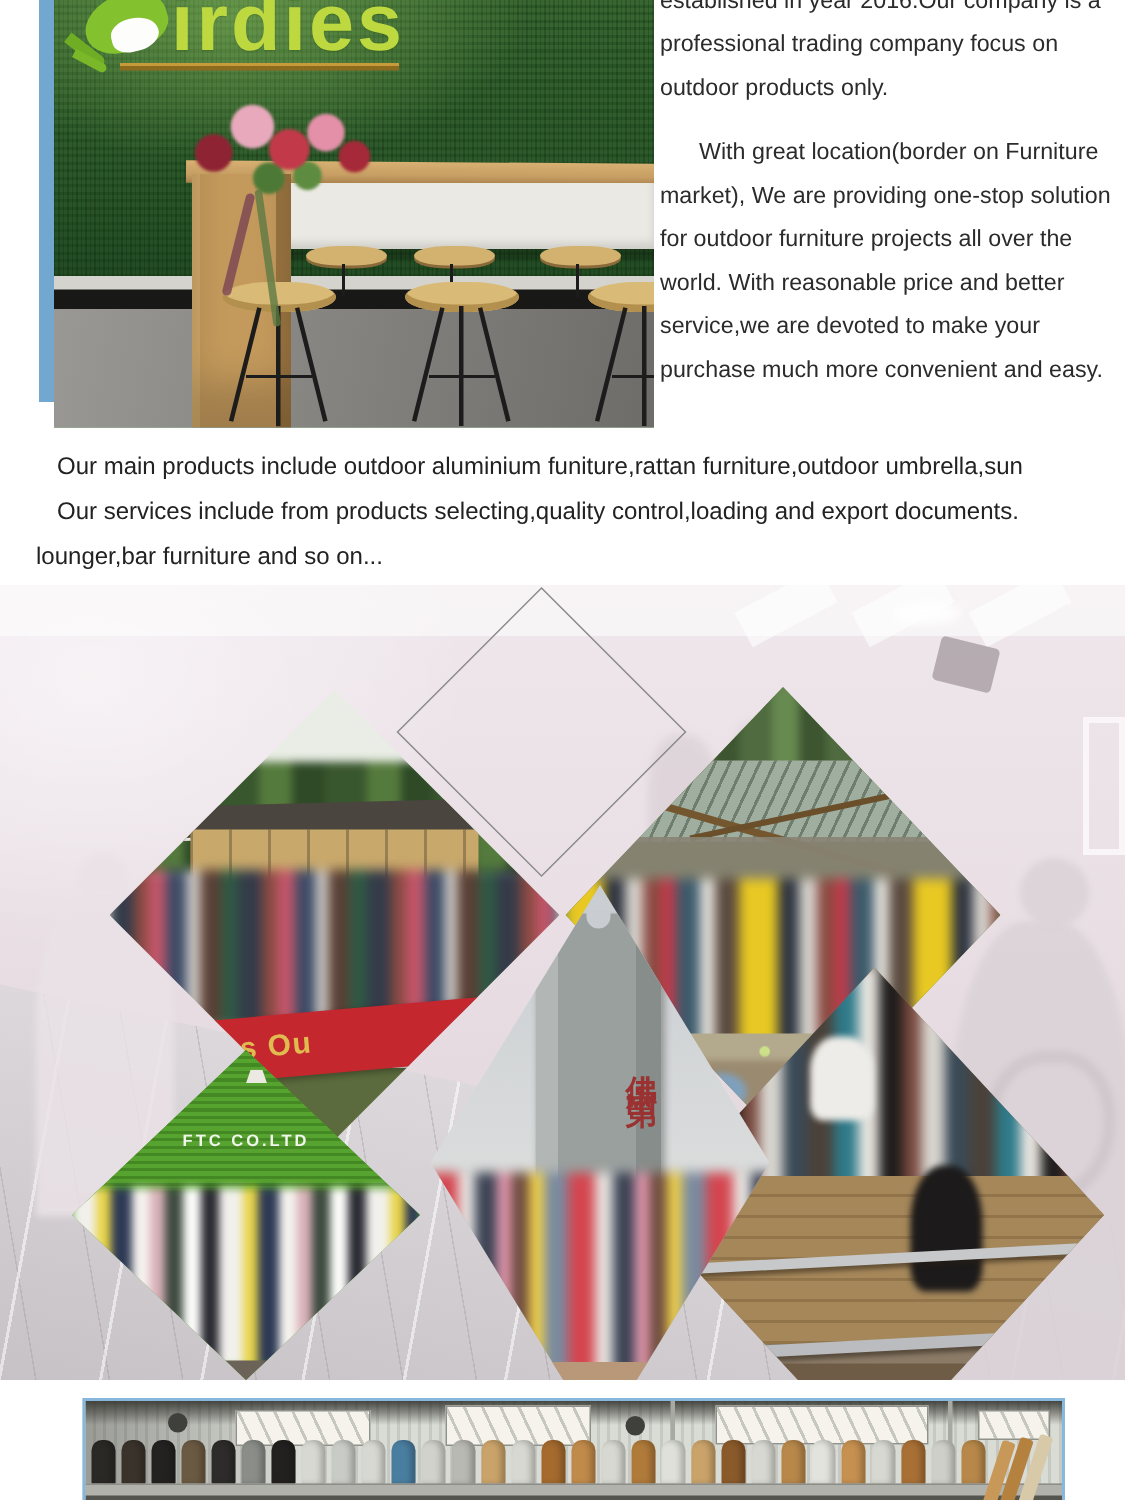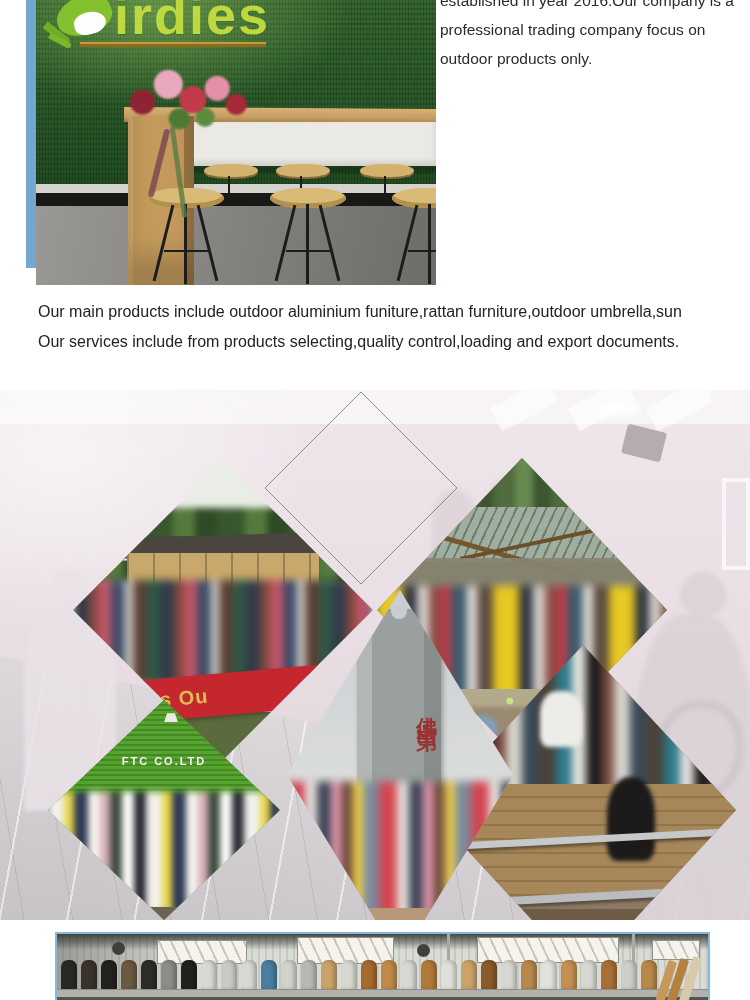--- a/index.html
+++ b/index.html
@@ -264,25 +264,27 @@
       <div class="abs brace"></div>
     </div>
 
     <div class="abs bouquet"></div>
     <div class="abs vine1"></div>
     <div class="abs vine2"></div>
   </div>
 
   <div class="abs" id="about-col">
     <p>established in year 2016.Our company is a professional trading company focus on outdoor products only.</p>
+    <p class="indent">With great location(border on Furniture market), We are providing one-stop solution for outdoor furniture projects all over the world. With reasonable price and better service,we are devoted to make your purchase much more convenient and easy.</p>
   </div>
 
   <div class="abs" id="services-block">
     <div class="ind">Our main products include outdoor aluminium funiture,rattan furniture,outdoor umbrella,sun</div>
     <div class="ind">Our services include from products selecting,quality control,loading and export documents.</div>
+    <div>lounger,bar furniture and so on...</div>
   </div>
 
   <div class="abs" id="team">
     <div class="abs ceiling"></div>
     <div class="abs streak stk1"></div>
     <div class="abs streak stk2"></div>
     <div class="abs streak stk3"></div>
     <div class="abs ceil-light"></div>
     <div class="abs team-floor"></div>
 

